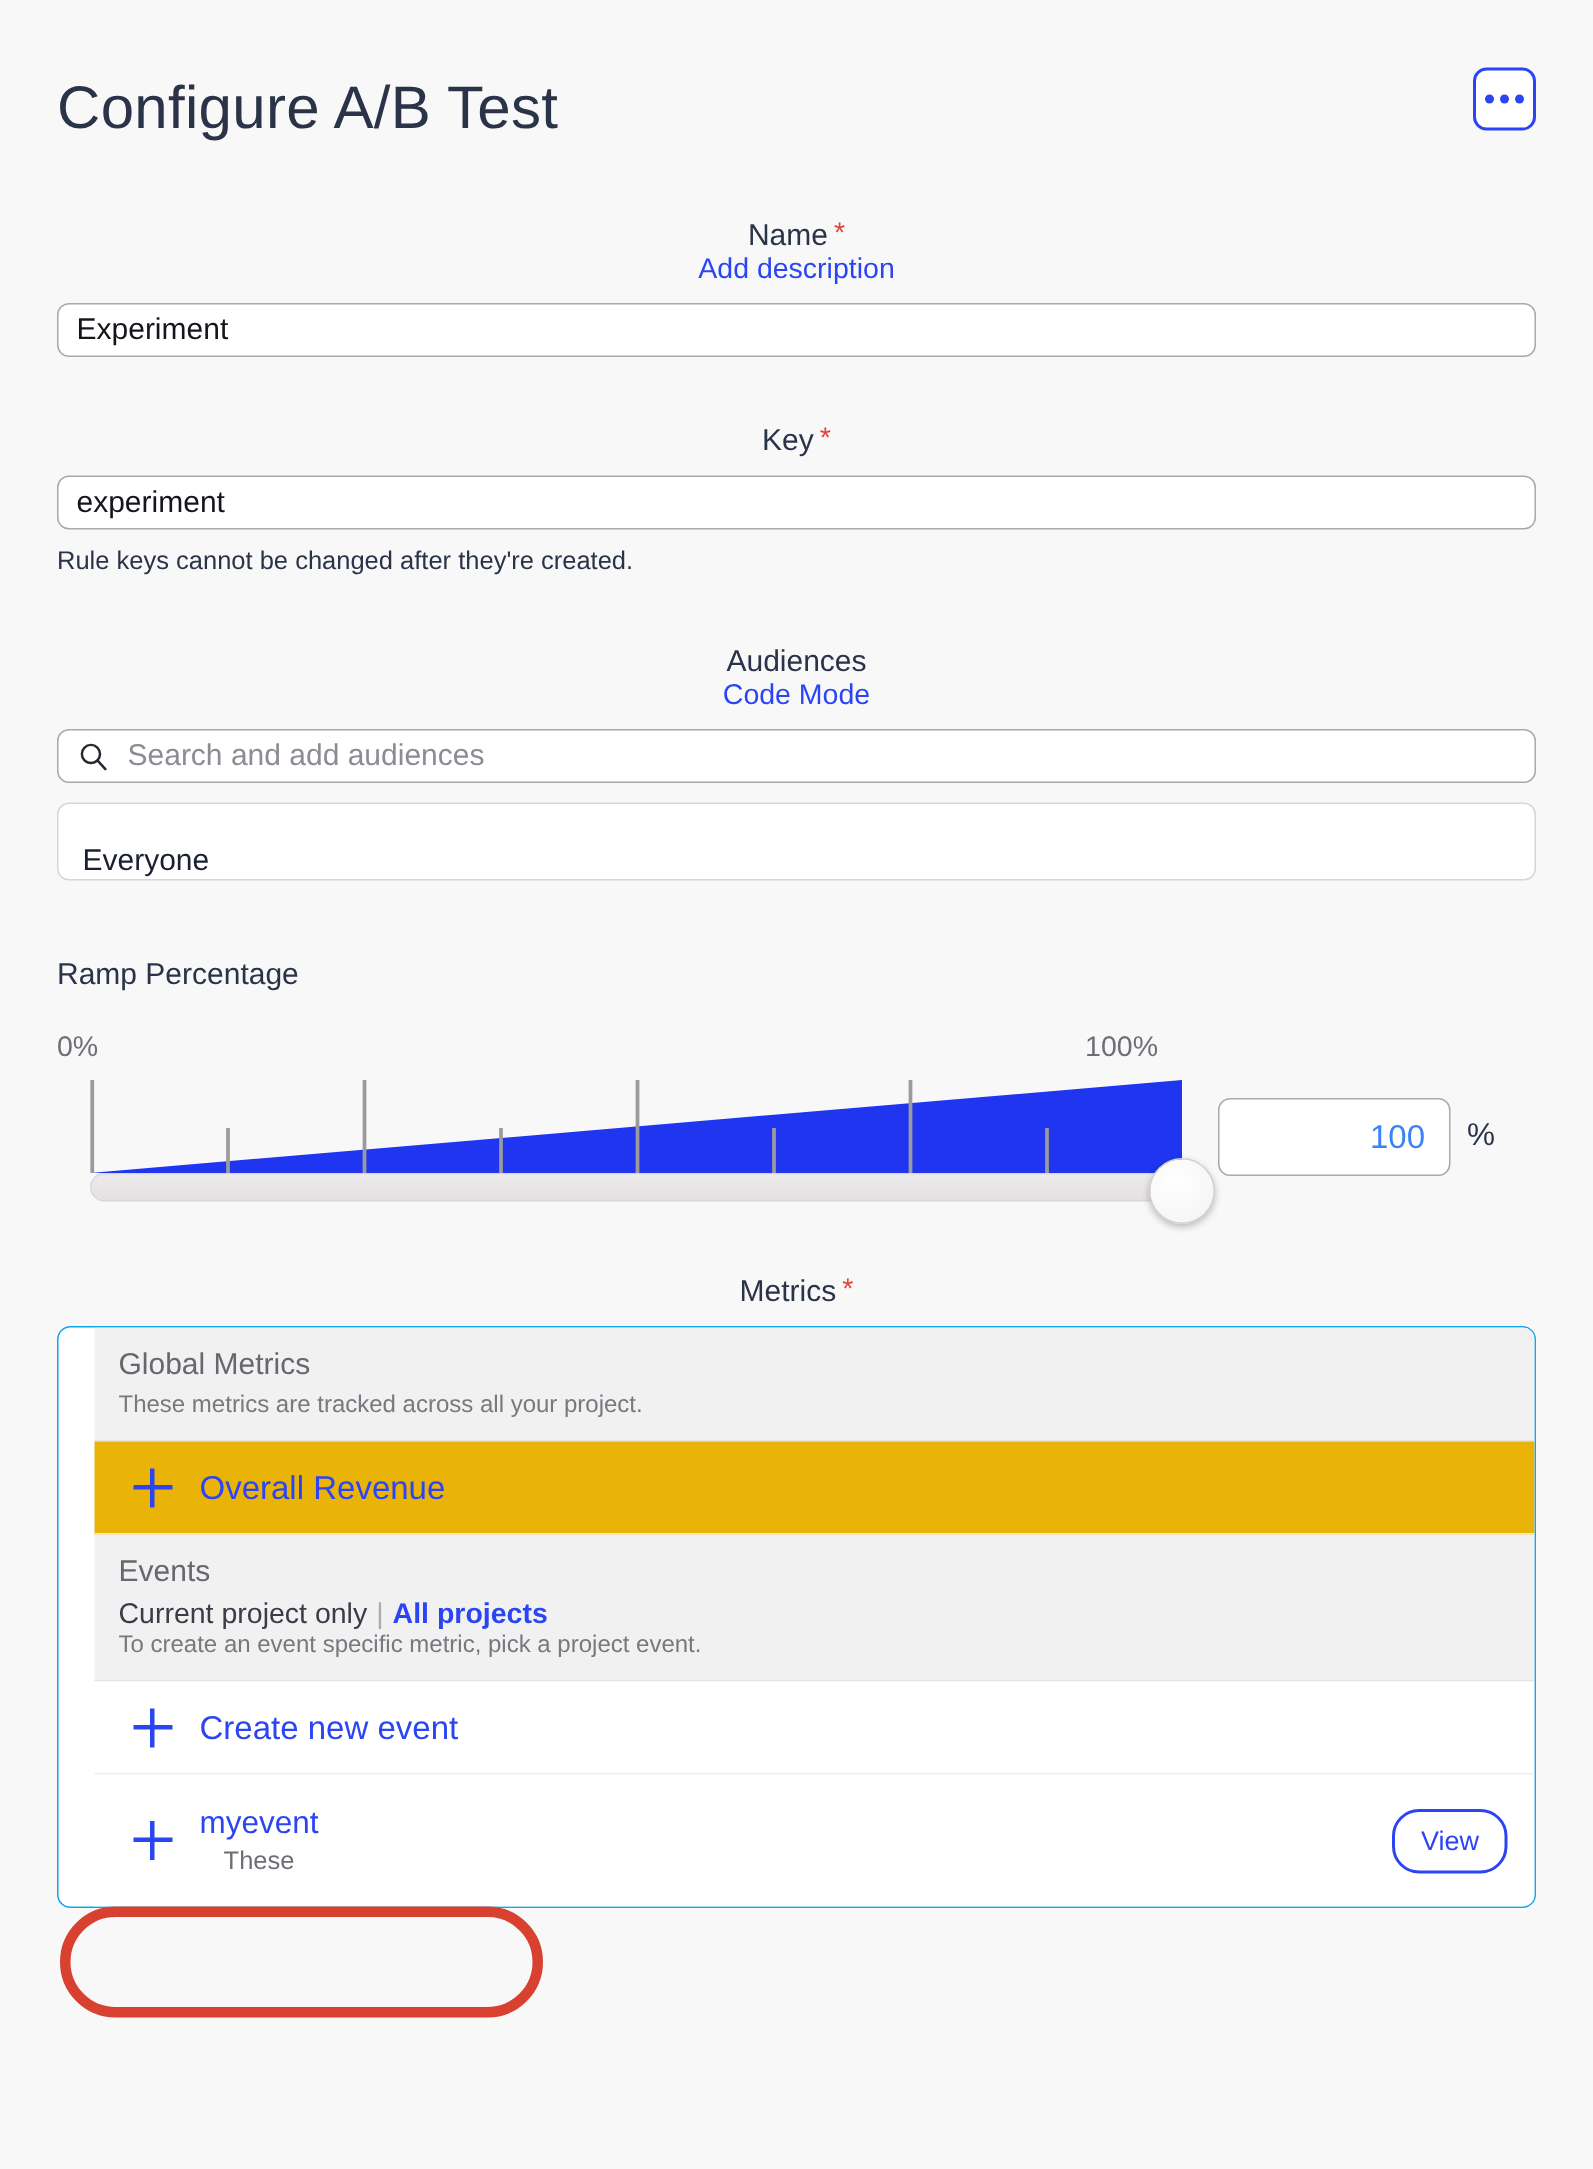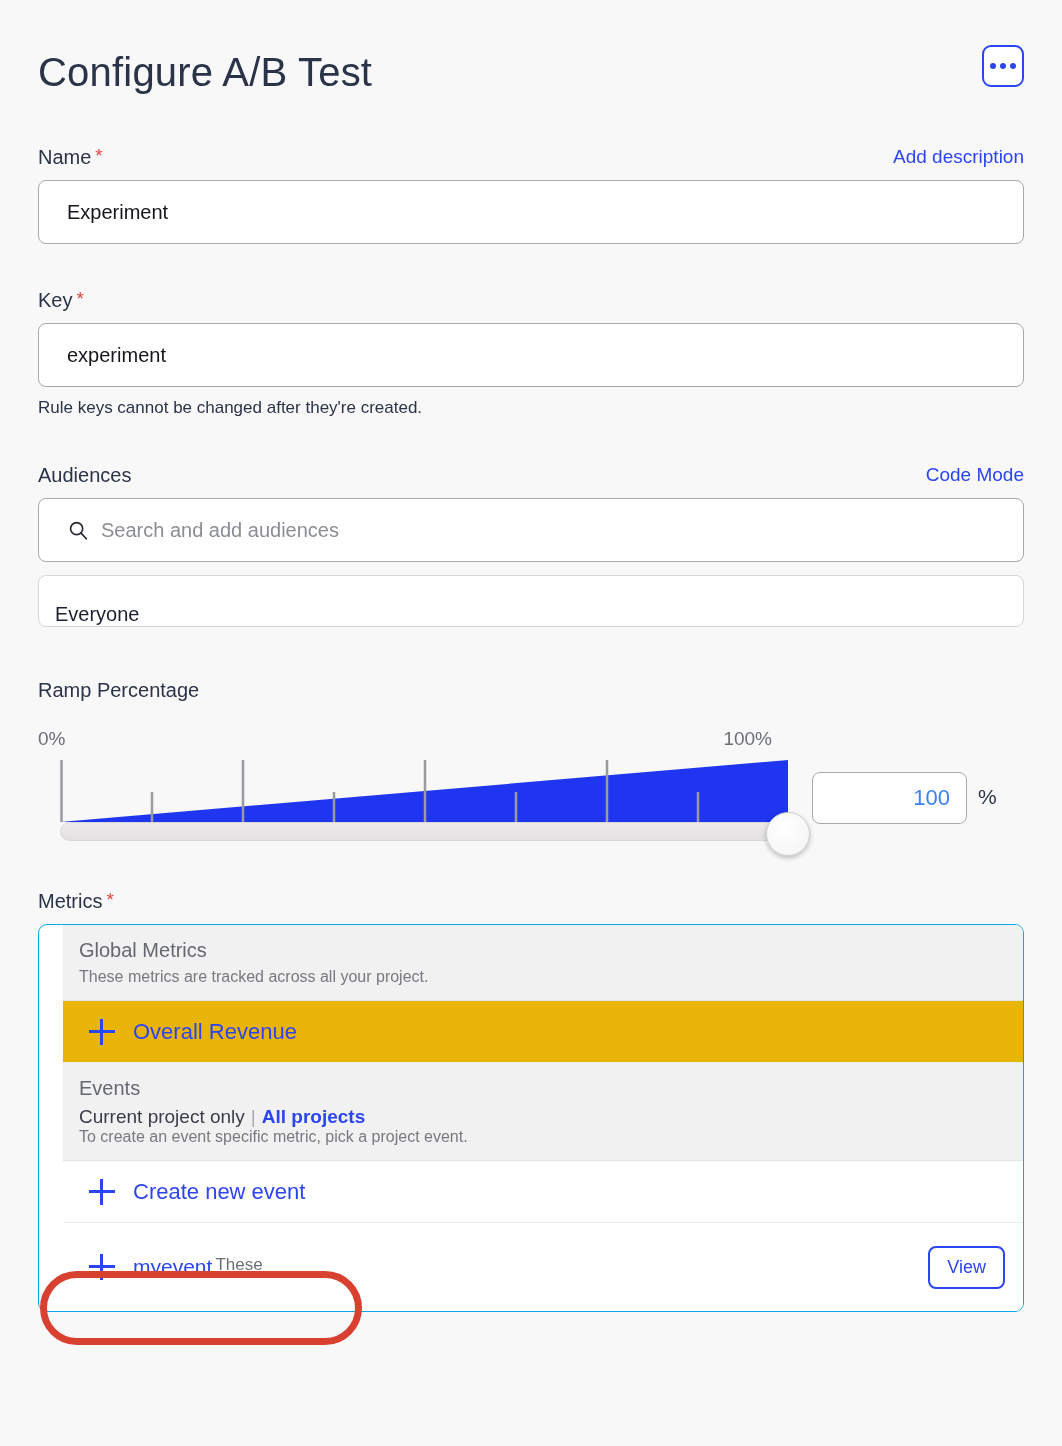--- a/index.html
+++ b/index.html
@@ -59,23 +59,24 @@
     width: 6px;
     height: 6px;
     border-radius: 50%;
     background: #2c45f2;
   }
 
   
   .field { margin-bottom: 0; }
   .field-head {
     display: flex;
-    align-items: flex-start;
+    align-items: center;
     justify-content: space-between;
     margin-bottom: 11px;
+    flex-direction: column;
   }
   .field-label {
     font-size: 20px;
     font-weight: 400;
     color: #2b3348;
   }
   .req {
     color: #e0453a;
     font-size: 19px;
     margin-left: 4px;
@@ -84,27 +85,27 @@
   }
   .link {
     font-size: 19px;
     color: #2c45f2;
     cursor: pointer;
     text-decoration: none;
   }
 
   .input-box {
     width: 100%;
-    height: 64px;
+    height: 36px;
     border: 1px solid #a8a9ae;
     border-radius: 8px;
     background: #ffffff;
     display: flex;
     align-items: center;
-    padding: 0 28px;
+    padding: 0 12px;
     font-size: 20px;
     color: #111318;
   }
   .input-box.focused {
     border: 1px solid #8d9cf8;
     box-shadow: 0 0 0 3px rgba(120,140,250,0.35);
   }
 
   .input-value { font-size: 20px; color: #14161c; }
   .input-placeholder { font-size: 20px; color: #8b8d94; }
@@ -285,28 +286,28 @@
   }
   .plus::before { left: 0; top: 11px; width: 26px; height: 3px; }
   .plus::after  { top: 0; left: 11px; height: 26px; width: 3px; }
 
   .opt-label {
     font-size: 22px;
     color: #2c45f2;
   }
 
   .event-row { height: 88px; align-items: center; }
-  .event-text { display: flex; flex-direction: row; gap: 3px; text-align: center; }
+  .event-text { display: flex; flex-direction: column; gap: 3px; text-align: center; }
   .event-name { font-size: 21px; color: #2c45f2; }
   .event-sub { font-size: 17px; color: #6d6f77; }
   .view-btn {
     margin-left: auto;
     margin-right: 2px;
     border: 2px solid #2c45f2;
-    border-radius: 8px;
+    border-radius: 18px;
     background: #ffffff;
     color: #2c45f2;
     font-size: 18px;
     padding: 9px 17px;
     cursor: pointer;
     font-family: "Liberation Sans", sans-serif;
   }
 
   
   .annot {

